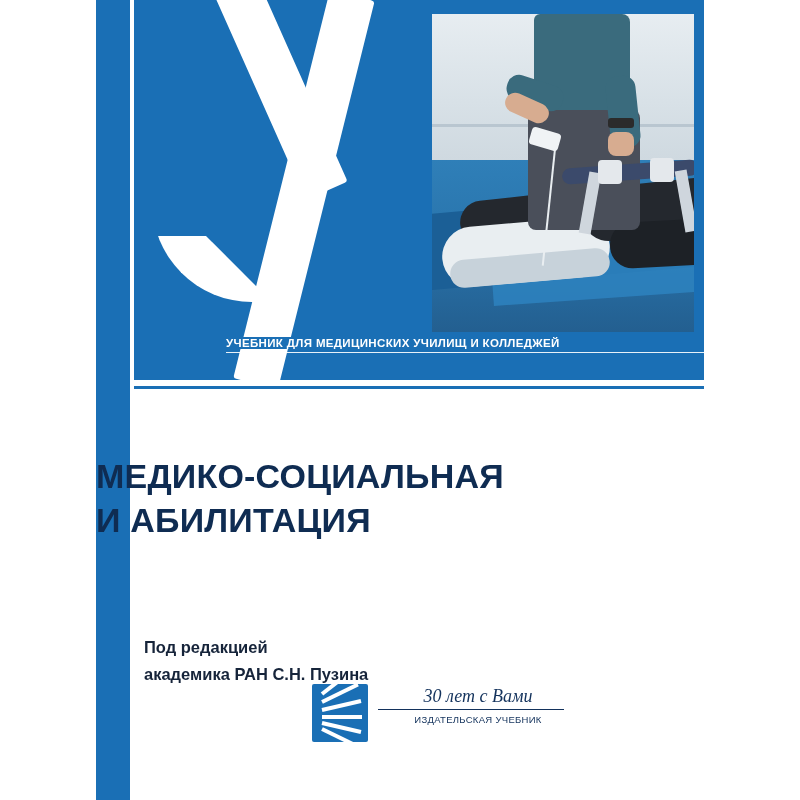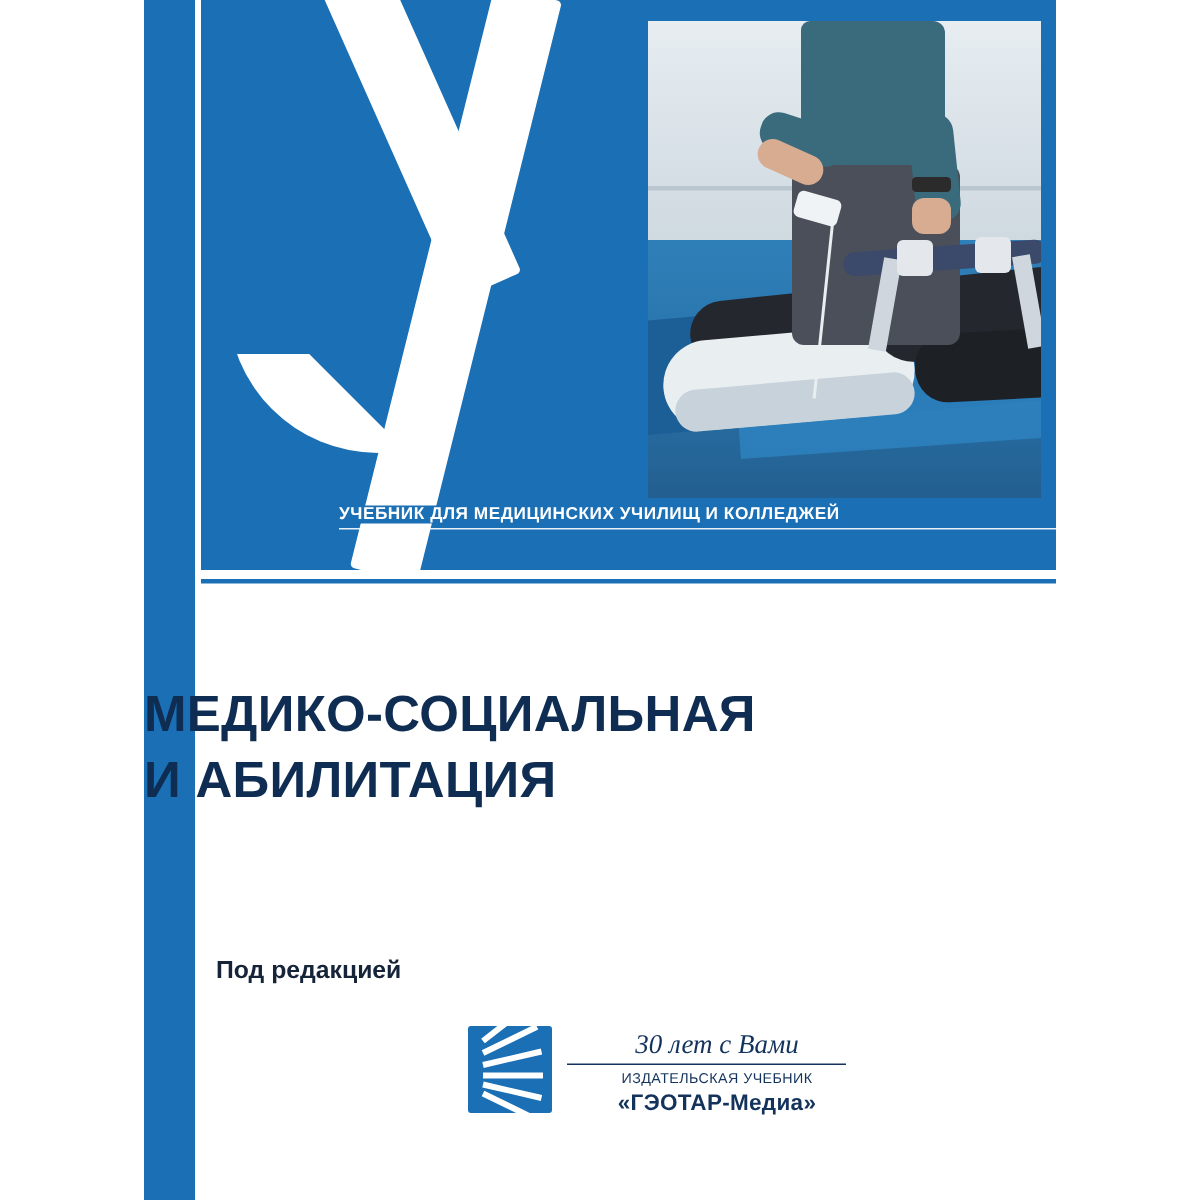--- a/index.html
+++ b/index.html
@@ -455,32 +455,32 @@
 
   </div>
 
   <div class="title">
     <span class="l1">МЕДИКО-СОЦИАЛЬНАЯ</span>
     <span class="l3">И АБИЛИТАЦИЯ</span>
   </div>
 
   <div class="editor">
     <div>Под редакцией</div>
+    <div>академика РАН С.Н. Пузина</div>
   </div>
 
   <div class="publisher">
     <div class="pub-mark">
       <div class="ray" style="top:8px;  transform: rotate(-38deg);"></div>
       <div class="ray" style="top:16px; transform: rotate(-26deg);"></div>
       <div class="ray" style="top:24px; transform: rotate(-13deg);"></div>
       <div class="ray" style="top:31px; transform: rotate(0deg);"></div>
       <div class="ray" style="top:37px; transform: rotate(13deg);"></div>
       <div class="ray" style="top:43px; transform: rotate(26deg);"></div>
     </div>
     <div class="pub-text">
       <div class="pub-script">30 лет с Вами</div>
       <div class="pub-rule"></div>
       <div class="pub-sub">ИЗДАТЕЛЬСКАЯ УЧЕБНИК</div>
-      <div class="pub-name">«ГЭОТАР-Медиа»</div>
     </div>
   </div>
 
 </div>
 
 </body></html>

